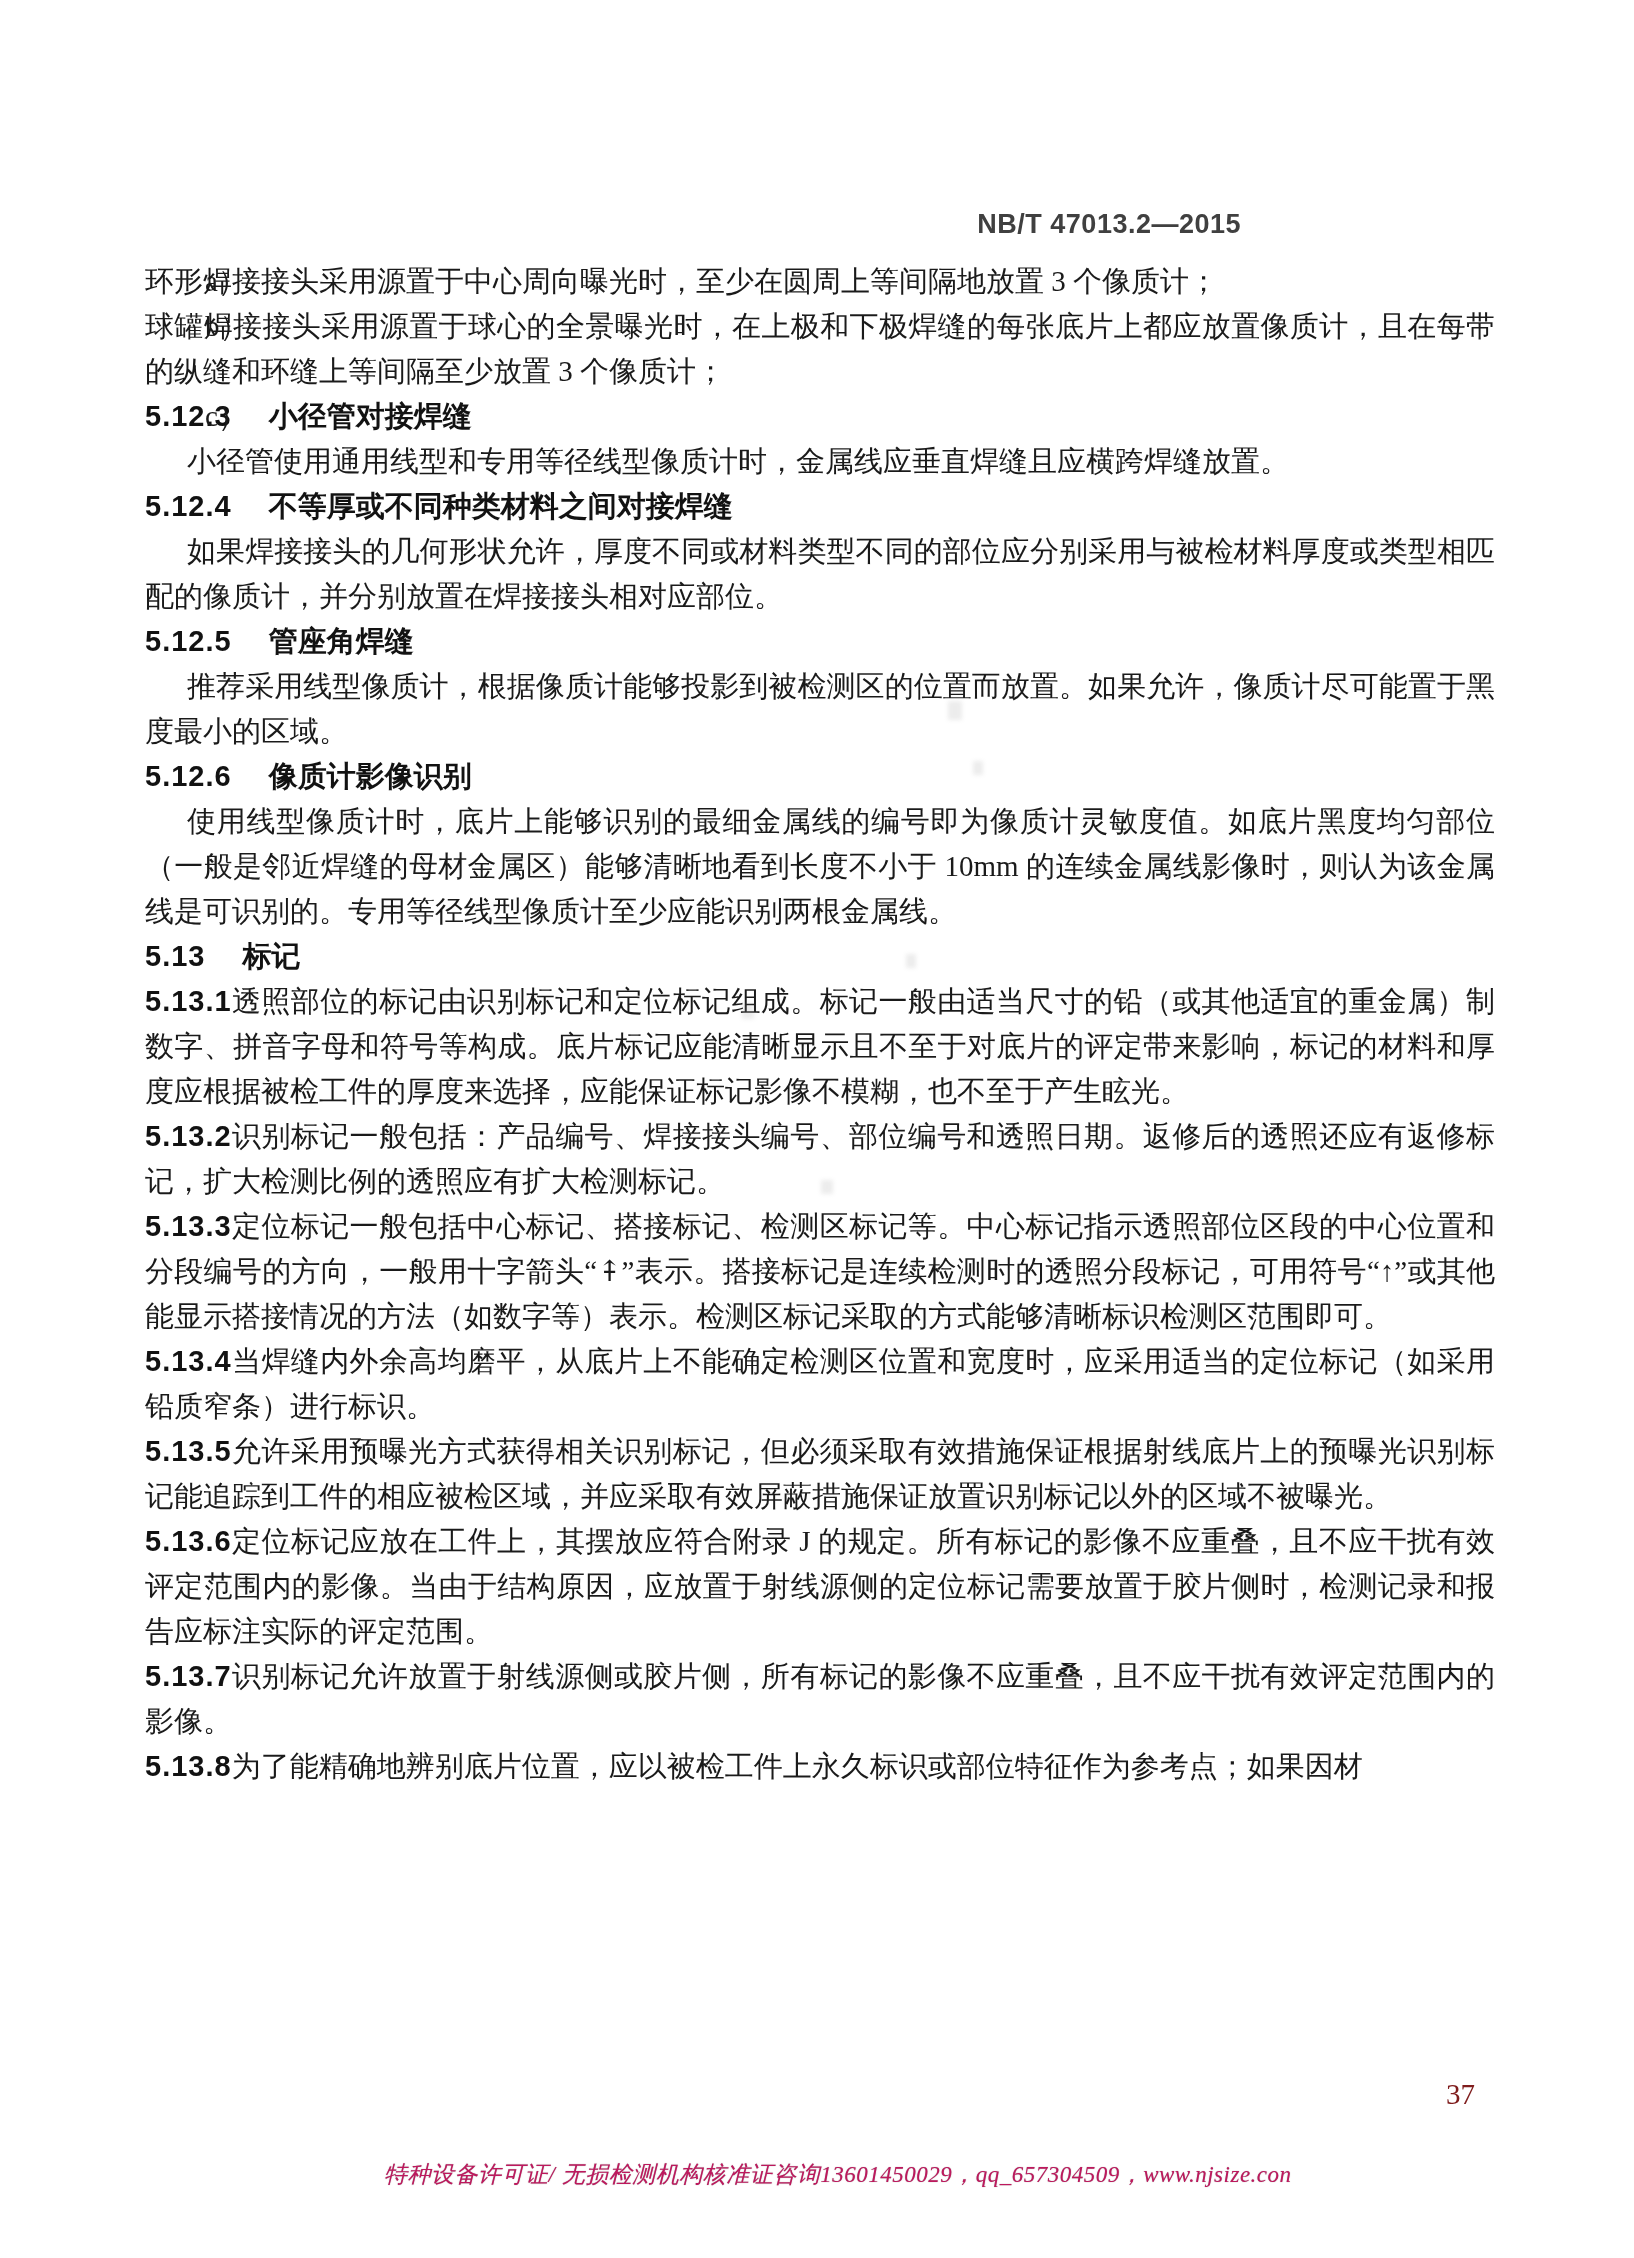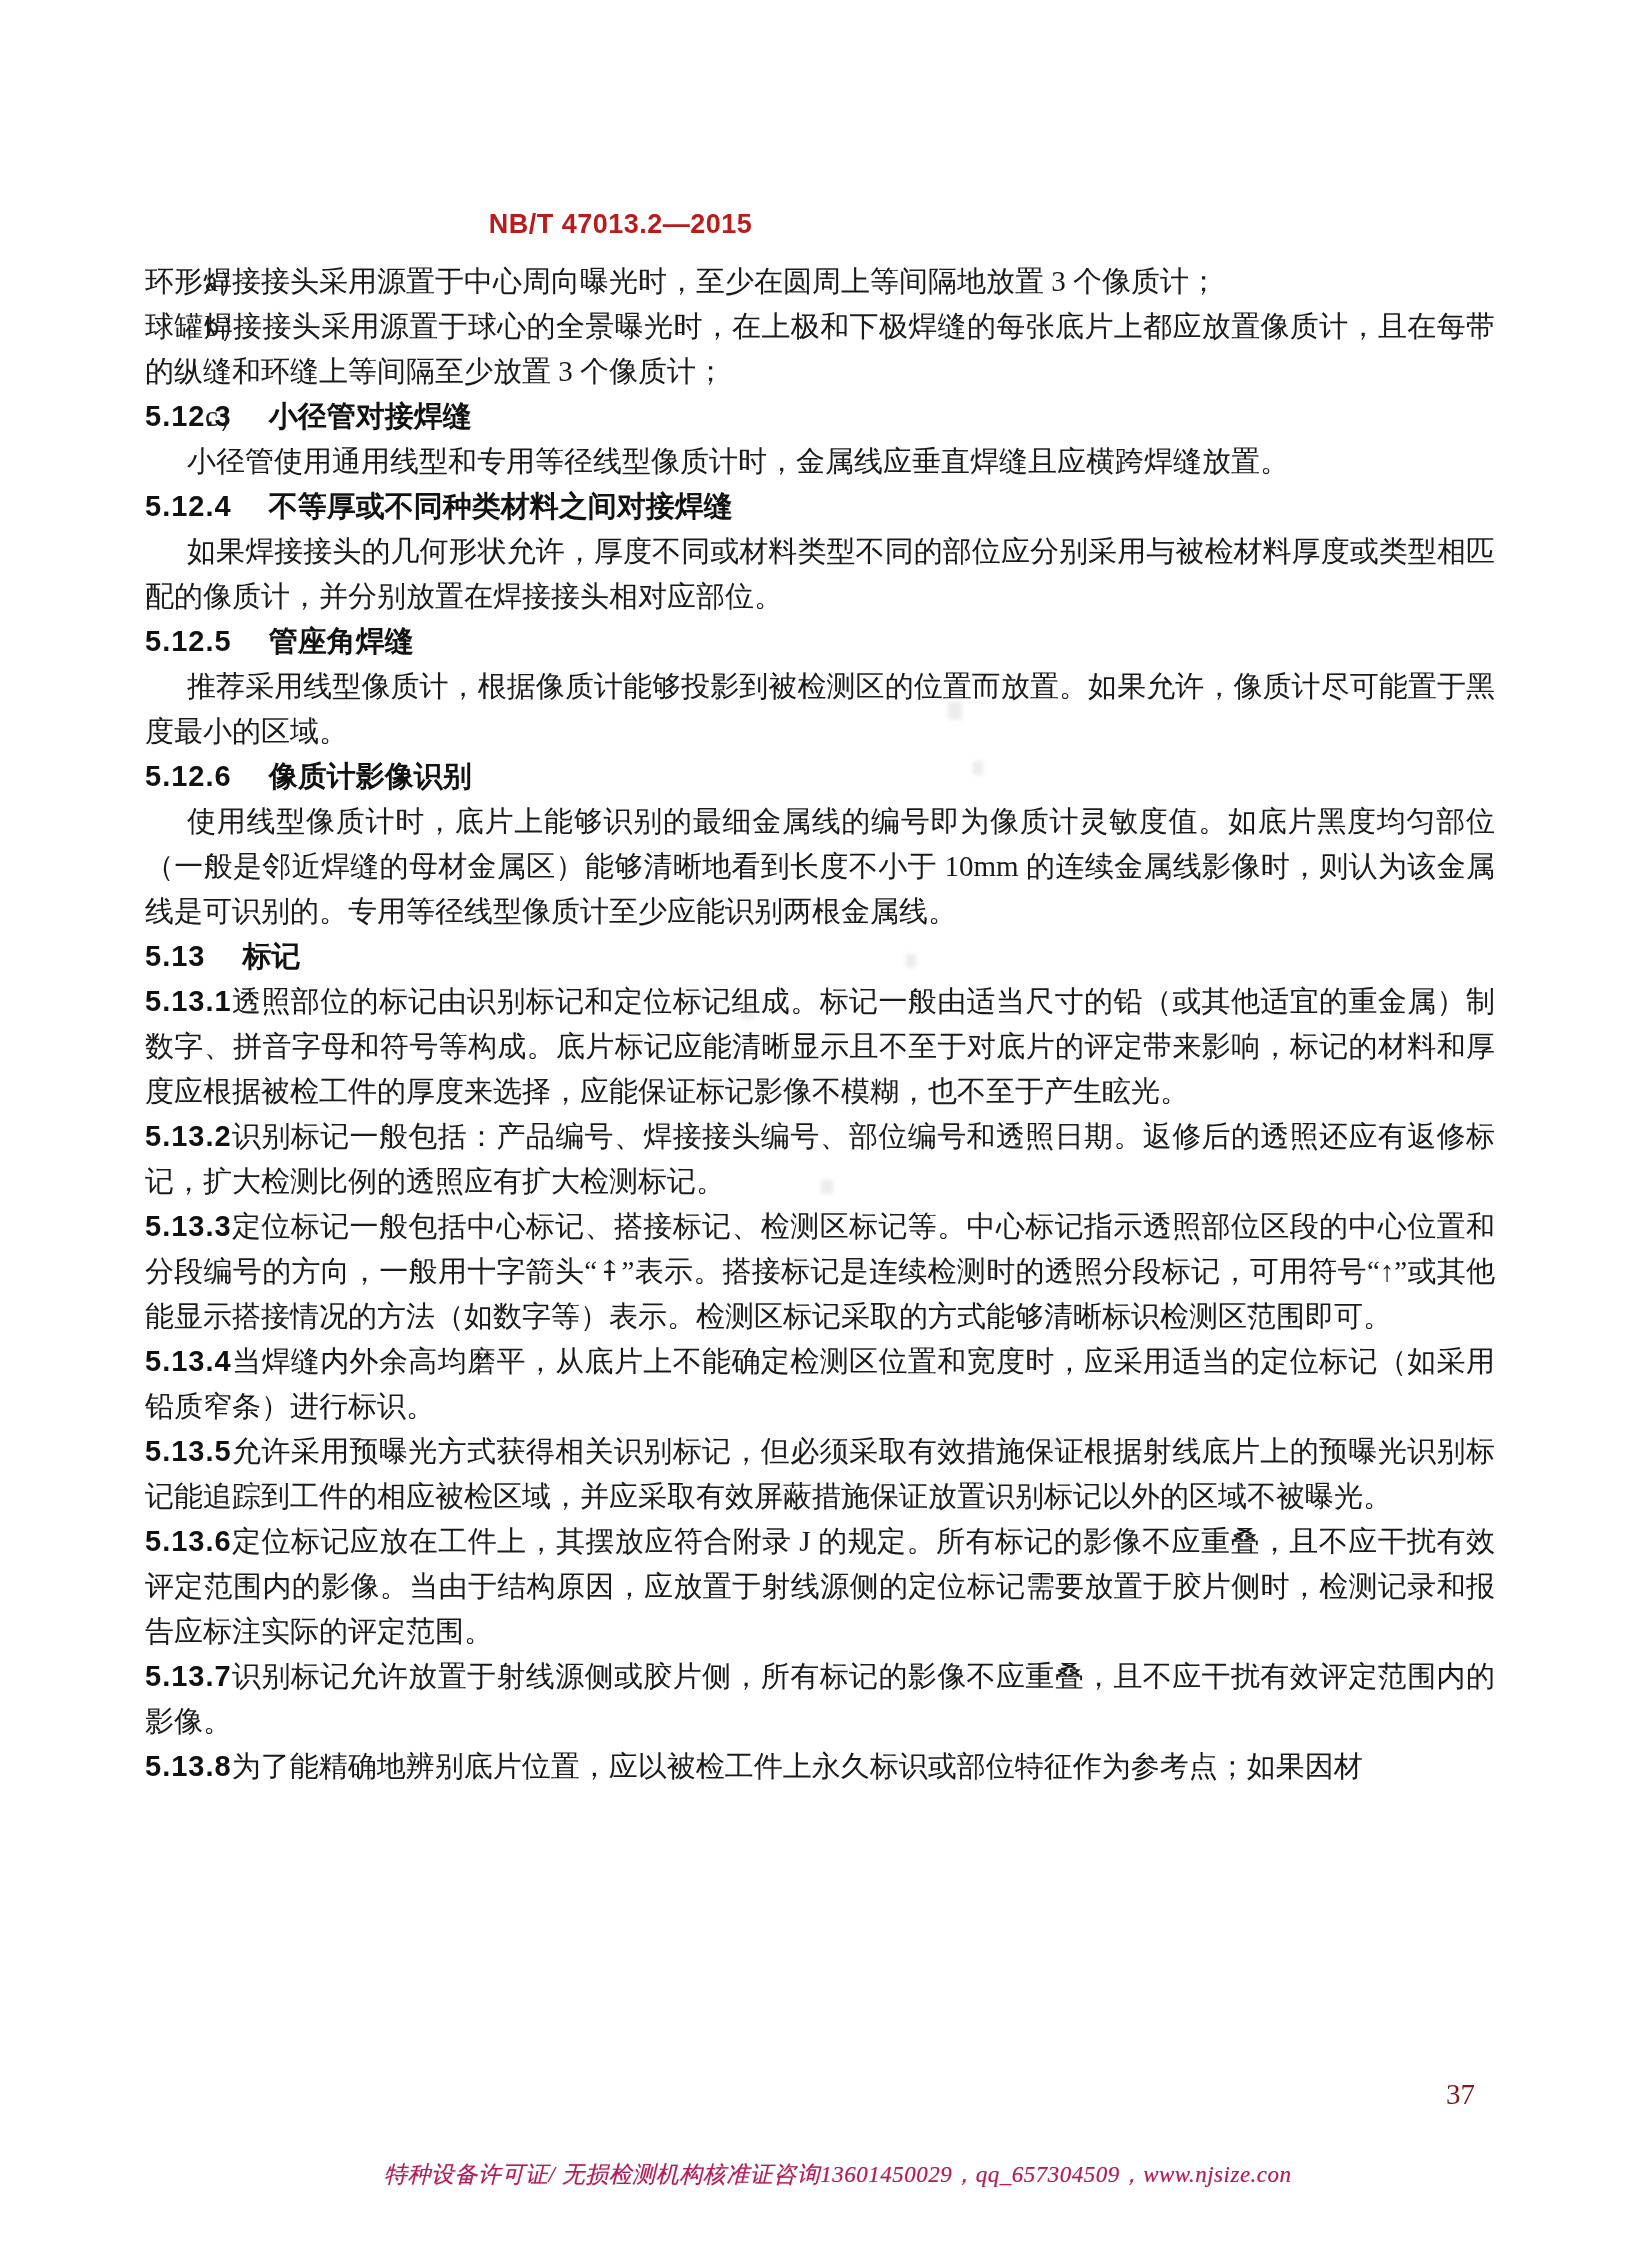--- a/index.html
+++ b/index.html
@@ -8,26 +8,26 @@
     width:1635px;height:2258px;
     background:#ffffff;
     overflow:hidden;
     font-family:"Liberation Serif","DejaVu Serif",serif;
     color:#1a1a1a;
   }
   .doc-header{
     position:absolute;
     top:209px;left:0;
     width:1241px;
-    text-align:center;
+    text-align:right;
     font-family:"Liberation Sans","DejaVu Sans",sans-serif;
     font-size:27px;
     font-weight:600;
     letter-spacing:0.5px;
-    color:#b91c1c;
+    color:#404040;
   }
   .content{
     position:absolute;
     left:145px;top:259px;
     width:1350px;
     font-size:29px;
     line-height:45px;
     text-align:justify;
   }
   .content p{margin:0;padding:0;}

